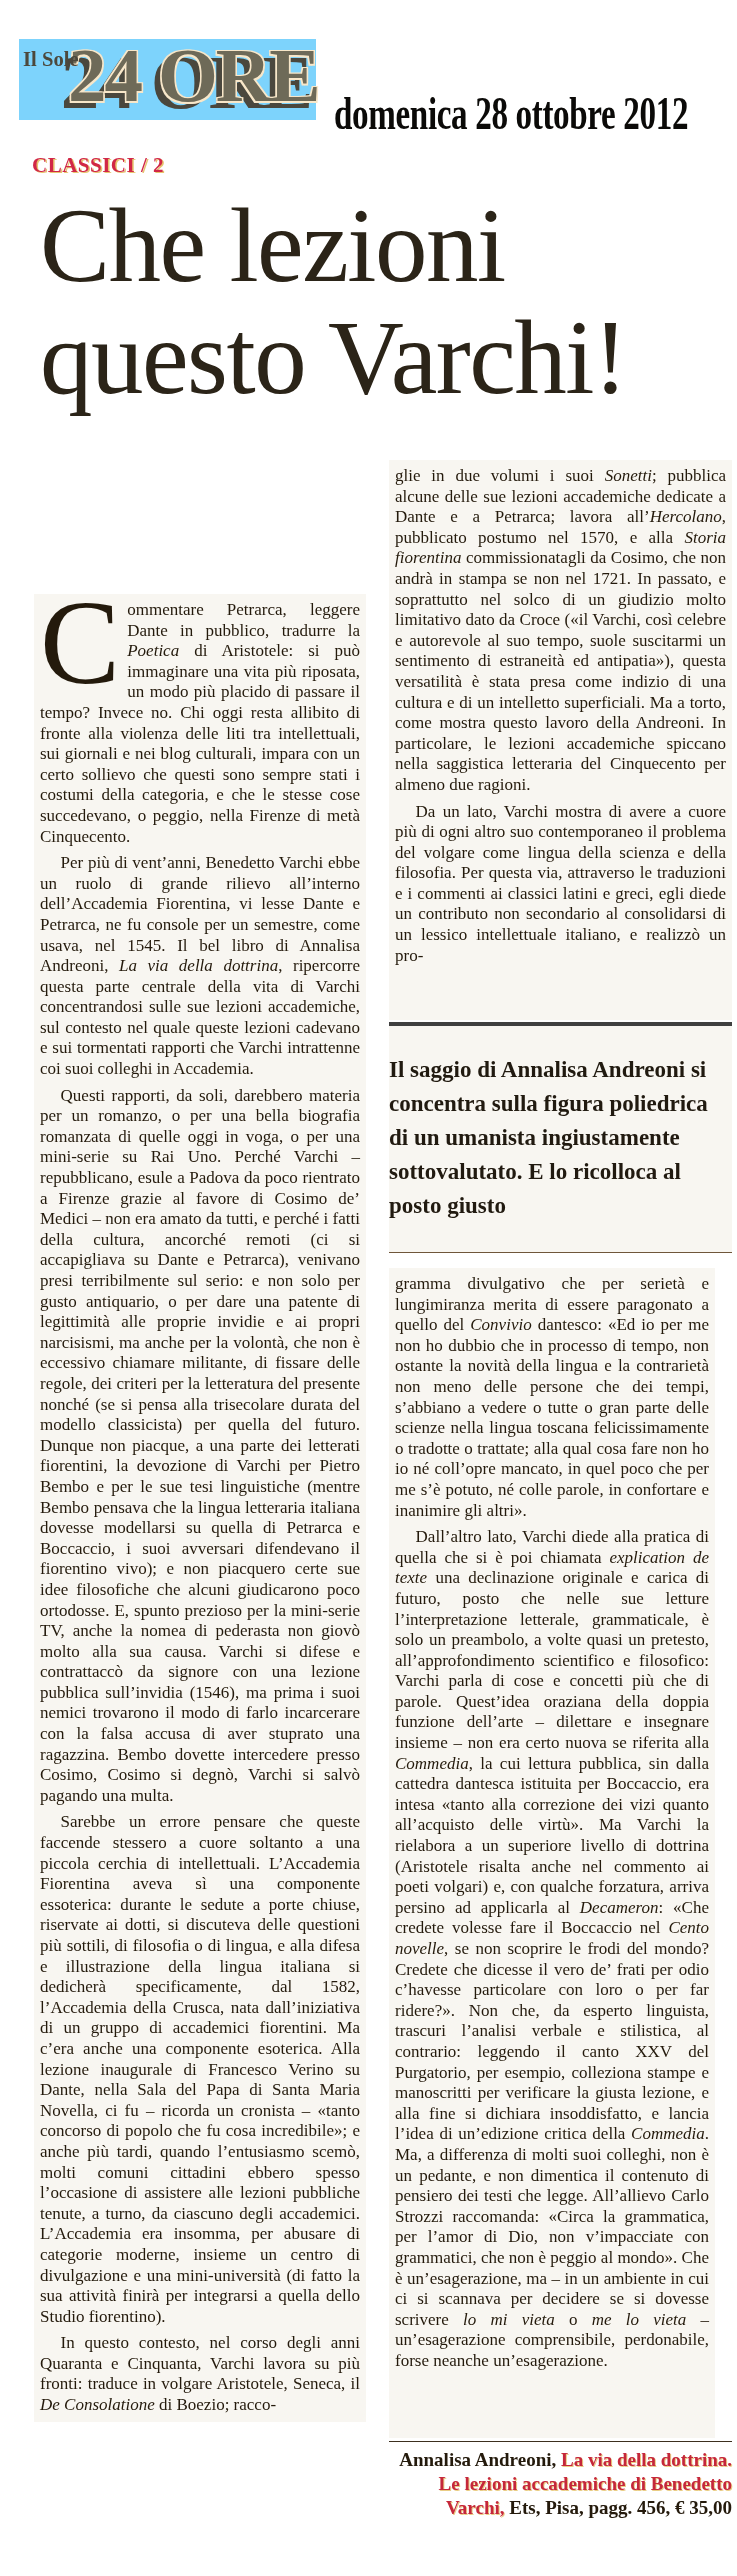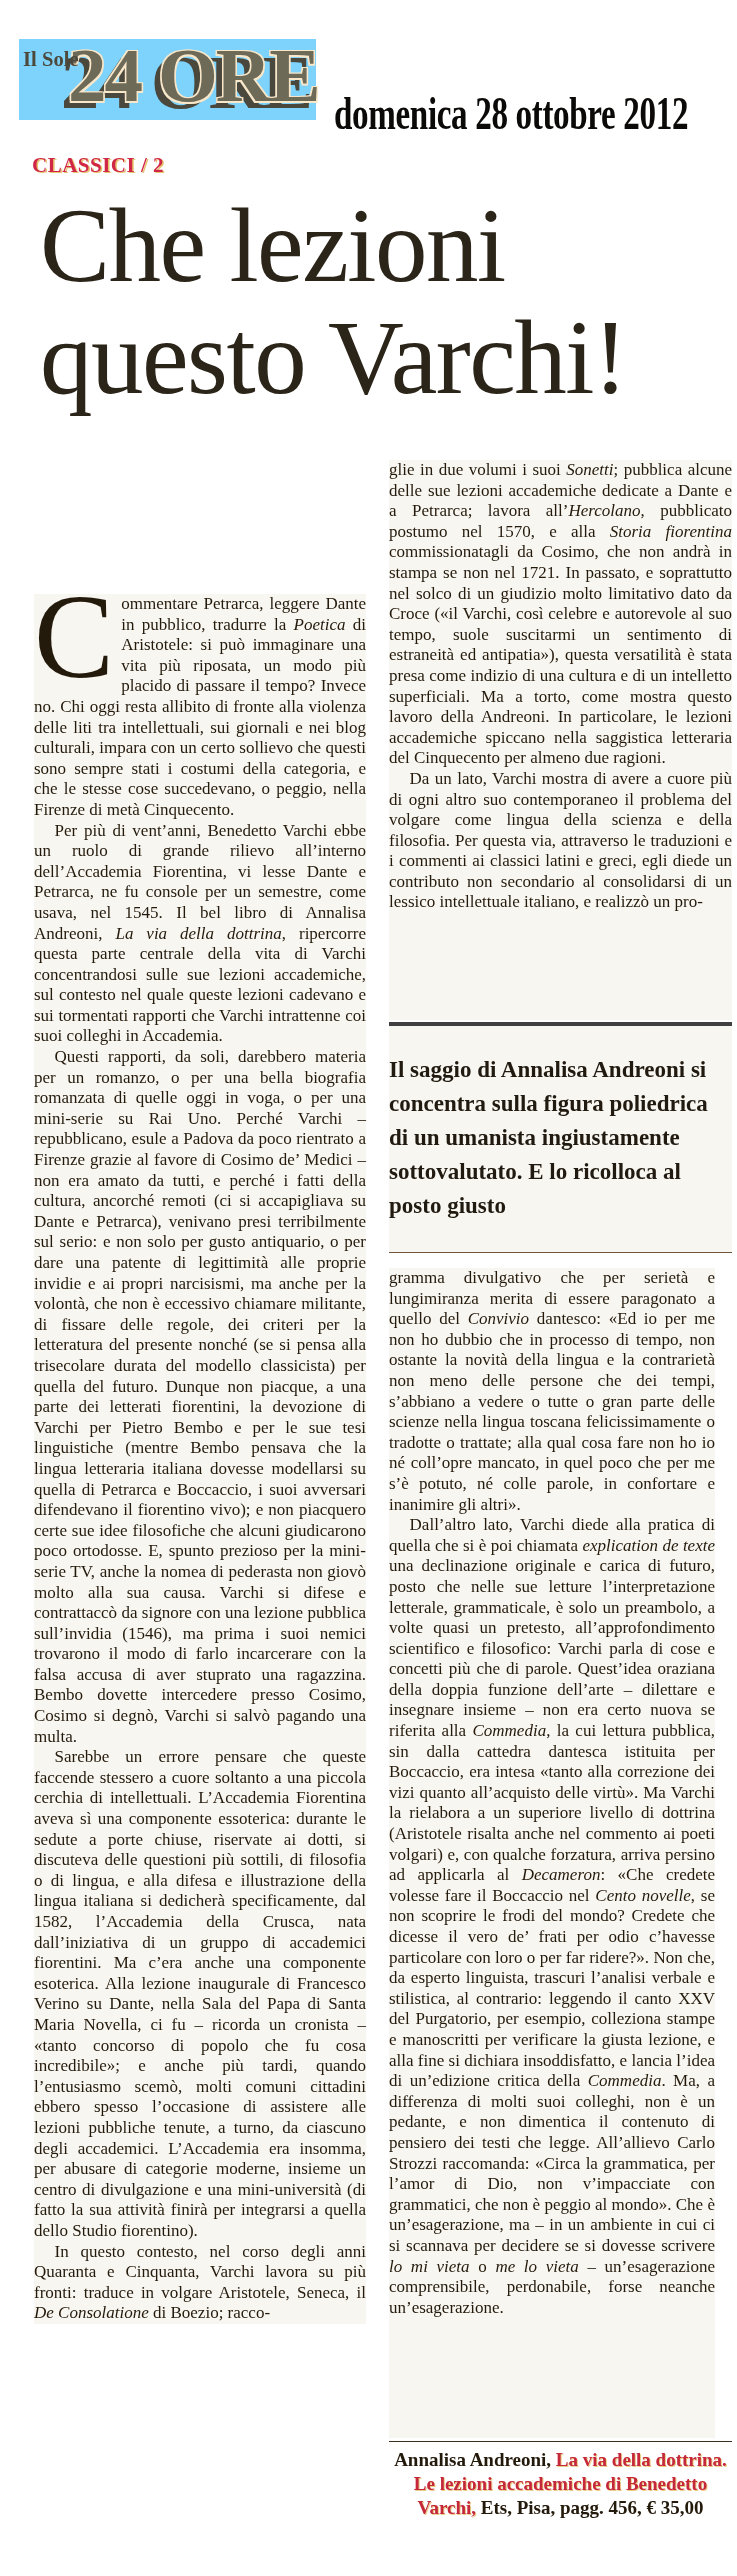--- a/index.html
+++ b/index.html
@@ -47,21 +47,21 @@
   }
   .byline-prefix{font-style:italic; font-size:18.5px; margin-right:5.2px;}
   .byline-name{font-weight:bold; font-size:18.5px;}
   .byline-inner{margin-top:17.5px;}
   
   .col{position:absolute; background:rgba(240,234,224,0.45);}
   .col-left{left:34px; top:594px; width:332px;}
   .col-right-top{left:389px; top:460px; width:343px; height:560px; overflow:hidden;}
   .col-right-bottom{left:389px; top:1268px; width:326px; height:1170px; overflow:hidden;}
   .para{
-    margin:0; text-align:justify; font-size:17px; line-height:20.6px;
+    margin:6px; text-align:justify; font-size:17px; line-height:20.6px;
     color:#241a0c; hyphens:auto; -webkit-hyphens:auto;
   }
   .para.ind{text-indent:20.6px;}
   .it{font-style:italic;}
   .red{color:#c5273b;}
   .dropcap{
     float:left; font-size:120px; line-height:82px; height:82px;
     margin:2.1px 7.2px 0 0; color:#241a0c;
   }
   
@@ -69,21 +69,21 @@
     position:absolute; left:389px; top:1022px; width:343px; box-sizing:border-box;
     border-top:4px solid #404040; border-bottom:1px solid #6f563a;
     padding:27px 0 29px 0; font-size:23px; font-weight:bold; line-height:34px;
     color:#211a10; text-align:left; background:rgba(240,234,224,0.45);
   }
   
   .book{
     position:absolute; left:389px; top:2441px; width:343px; box-sizing:border-box;
     border-top:1.5px solid #3c2f1e; padding-top:6.2px; min-height:113px;
     font-size:19px; font-weight:bold; line-height:24px; background:#ffffff;
-    text-align:center;
+    text-align:right;
   }
   .book .red{text-shadow:1px 1px 0 rgba(216,164,32,0.55);}
 </style>
 </head>
 <body>
 
 <div class="page">
 
   <div class="masthead">
     <div class="brand-big">24 ORE</div>

